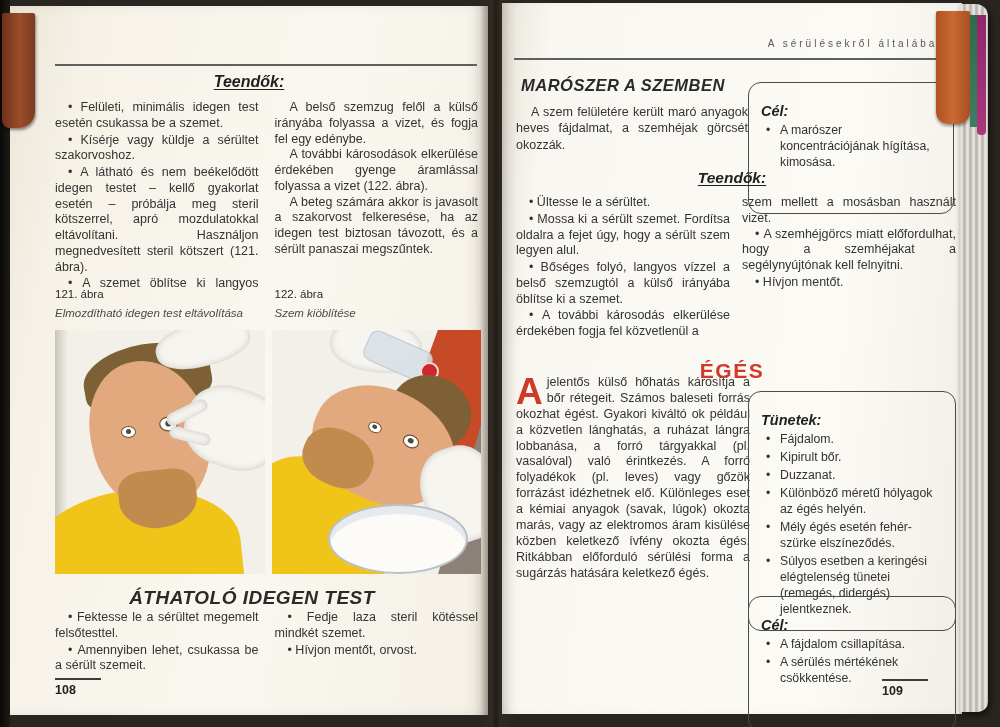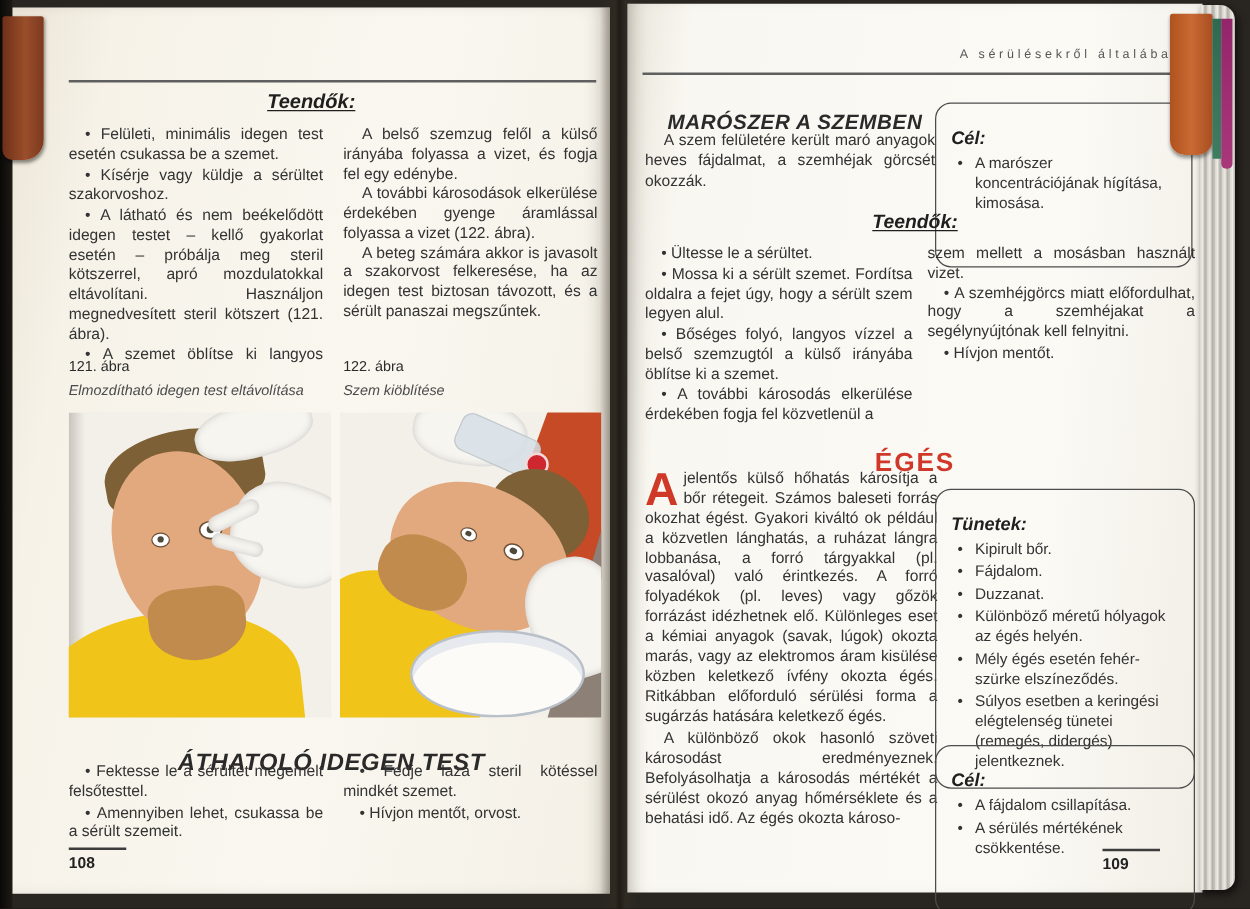--- a/index.html
+++ b/index.html
@@ -42,21 +42,21 @@
   }
   .spine{position:absolute;left:480px;top:0;width:30px;height:727px;
     background:linear-gradient(90deg,rgba(0,0,0,0) 0%,rgba(58,48,36,.38) 40%,rgba(25,20,14,.55) 52%,rgba(70,60,46,.22) 68%,rgba(0,0,0,0) 100%);}
 
   
   .just{text-align:justify;}
   .bullet{margin:0 0 1px 0;text-indent:13px;text-align:justify;}
   .bullet::before{content:"•\00a0 ";}
   .indent{text-indent:15px;margin:0;}
   .script-head{font-style:italic;font-weight:bold;text-decoration:underline;text-underline-offset:2px;color:#1f1f1f;margin:0;}
-  .section-title{font-style:italic;font-weight:bold;color:#2a2a2a;letter-spacing:.5px;margin:16px;}
+  .section-title{font-style:italic;font-weight:bold;color:#2a2a2a;letter-spacing:.5px;margin:3px;}
   .rule{position:absolute;height:2px;background:#5f5f5f;}
 
   
   .lp-rule{top:58px;left:45px;right:11px;}
   .lp-teendok{position:absolute;top:67px;left:0;width:100%;text-align:center;font-size:16px;}
   .lp-cols{position:absolute;top:94px;left:45px;right:10px;height:190px;display:flex;gap:16px;
     font-size:12.5px;line-height:1.26;color:#333;overflow:hidden;}
   .lp-cols .col{flex:1;}
   .lp-captions{position:absolute;top:282px;left:45px;right:10px;display:flex;gap:16px;}
   .lp-captions .cap{flex:1;}
@@ -243,27 +243,26 @@
         <p class="bullet">Hívjon mentőt.</p>
       </div>
     </div>
 
     <h2 class="rp-eges-title">ÉGÉS</h2>
 
     <div class="rp-eges-left">
       <p class="just" style="margin:0;">
         <span class="dropcap">A</span><span>jelentős külső hőhatás károsítja a bőr rétegeit. Számos baleseti forrás okozhat égést. Gyakori kiváltó ok például a közvetlen lánghatás, a ruházat lángra lobbanása, a forró tárgyakkal (pl. vasalóval) való érintkezés. A forró folyadékok (pl. leves) vagy gőzök forrázást idézhetnek elő. Különleges eset a kémiai anyagok (savak, lúgok) okozta marás, vagy az elektromos áram kisülése közben keletkező ívfény okozta égés. Ritkábban előforduló sérülési forma a sugárzás hatására keletkező égés.</span>
       </p>
-      <p class="just eges-p2">A különböző okok hasonló szöveti károsodást eredményeznek. Befolyásolhatja a károsodás mértékét a sérülést okozó anyag hőmérséklete és a behatási idő. Az égés okozta károso-</p>
     </div>
 
     <div class="box box-tunetek">
       <div class="box-title">Tünetek:</div>
+      <p class="box-bullet">Fájdalom.</p>
       <p class="box-bullet">Kipirult bőr.</p>
-      <p class="box-bullet">Fájdalom.</p>
       <p class="box-bullet">Duzzanat.</p>
       <p class="box-bullet">Különböző méretű hólyagok az égés helyén.</p>
       <p class="box-bullet">Mély égés esetén fehér-szürke elszíneződés.</p>
       <p class="box-bullet">Súlyos esetben a keringési elégtelenség tünetei (remegés, didergés) jelentkeznek.</p>
     </div>
 
     <div class="box box-cel2">
       <div class="box-title">Cél:</div>
       <p class="box-bullet">A fájdalom csillapítása.</p>
       <p class="box-bullet">A sérülés mértékének csökkentése.</p>

